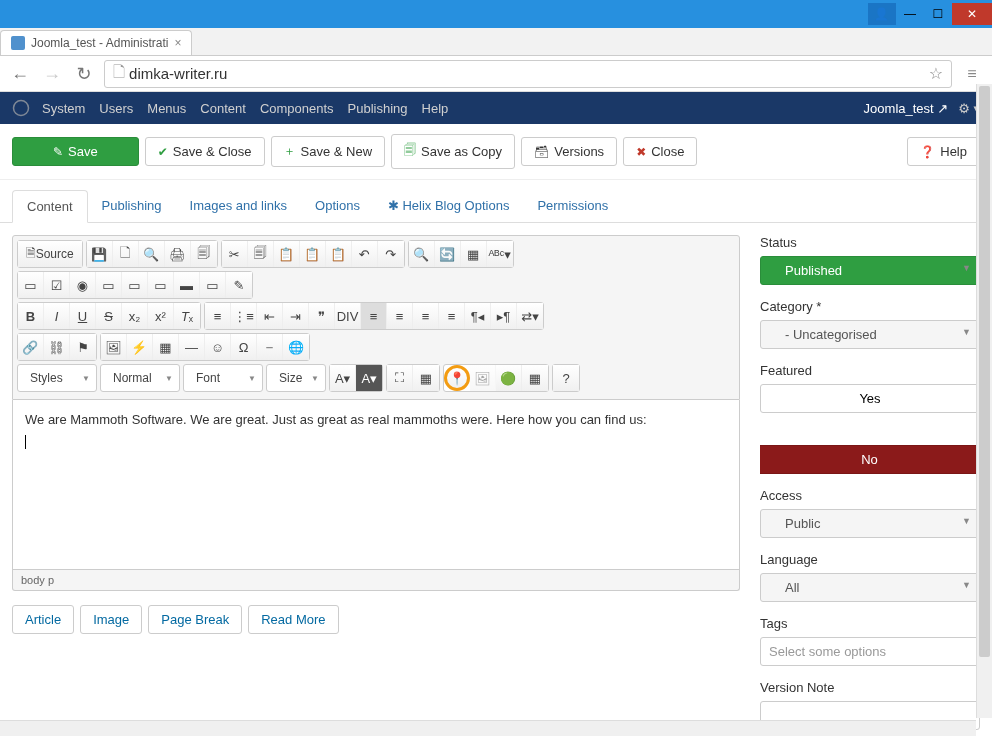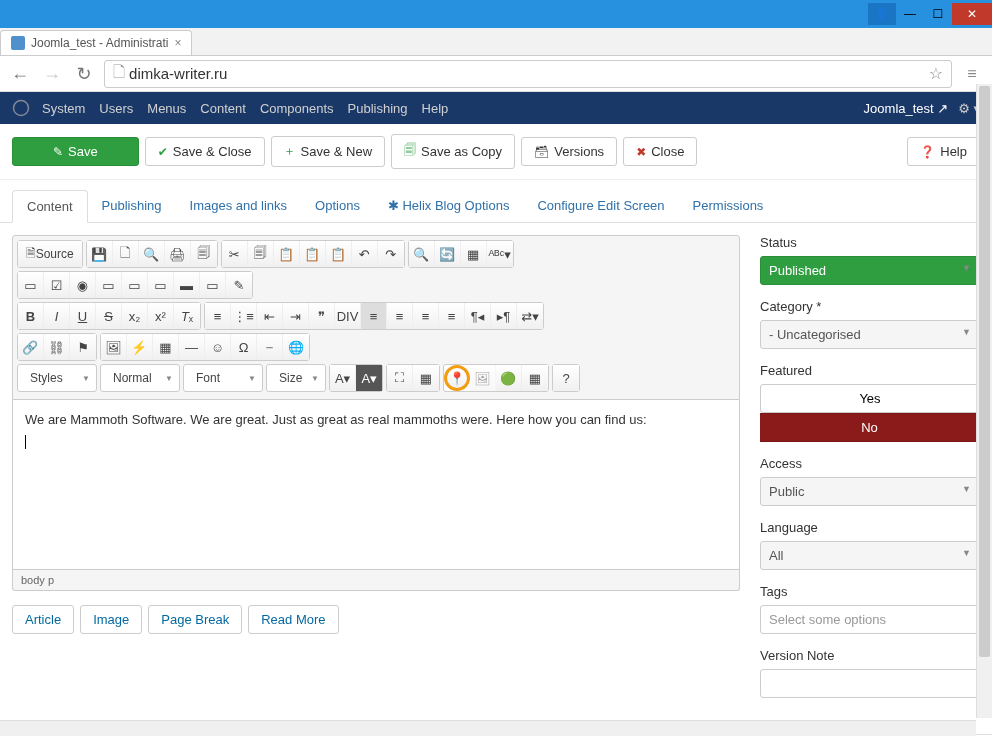--- a/index.html
+++ b/index.html
@@ -69,27 +69,27 @@
 .cursor { display: inline-block; width: 1px; height: 14px; background: #000; vertical-align: middle; }
 .ck-path { border: 1px solid #ccc; border-top: none; background: #f5f5f5; padding: 4px 8px; font-size: 11px; color: #666; border-radius: 0 0 3px 3px; }
 
 
 .bottom-btns { display: flex; gap: 6px; margin-top: 14px; }
 .bottom-btns .btn { color: #0369a1; }
 
 
 .field { margin-bottom: 14px; }
 .field-label { color: #333; font-size: 13px; margin-bottom: 6px; display: block; }
-.select-box { border: 1px solid #ccc; background: #f5f5f5; padding: 6px 8px; border-radius: 3px; color: #555; font-size: 13px; position: relative; cursor: pointer; }
+.select-box { border: 1px solid #ccc; background: #f5f5f5; padding: 6px 24px; border-radius: 3px; color: #555; font-size: 13px; position: relative; cursor: pointer; }
 .select-box::after { content: '▼'; position: absolute; right: 8px; font-size: 9px; color: #888; }
 .select-box.published { background: #2f9e41; color: #fff; border-color: #2a8d3a; }
 .radio-group { display: flex; flex-direction: column; }
 .radio-btn { flex: 1; text-align: center; padding: 6px; border: 1px solid #ccc; font-size: 13px; cursor: pointer; }
 .radio-btn:first-child { border-radius: 3px 0 0 3px; }
-.radio-btn:last-child { border-radius: 0 3px 3px 0; border-left: none; }
+.radio-btn:last-child { border-radius: 0 3px 3px 0; border-left: none; margin-top: 32px; }
 .radio-btn.selected { background: #8b1a1a; color: #fff; border-color: #7a1616; }
 .tag-input { border: 1px solid #ccc; padding: 6px 8px; color: #999; font-size: 13px; border-radius: 3px; }
 .text-input { border: 1px solid #ccc; padding: 6px; width: 100%; border-radius: 3px; }
 
 
 .footer { border-top: 1px solid #ddd; padding: 8px 12px; display: flex; align-items: center; gap: 10px; font-size: 12px; color: #555; margin-top: 10px; }
 .footer .badge { background: #999; color: #fff; border-radius: 8px; padding: 1px 7px; font-size: 11px; }
 .footer .spacer { flex: 1; }
 
 
@@ -175,21 +175,20 @@
       <span>Help</span>
     </button>
 </div>
 
 <div class="content-tabs">
   <div class="tab active">Content</div>
   <div class="tab">Publishing</div>
   <div class="tab">Images and links</div>
   <div class="tab">Options</div>
   <div class="tab"><span style="color:#3071a9">✱ </span><span>Helix Blog Options</span></div>
-  <div class="tab">Configure Edit Screen</div>
   <div class="tab">Permissions</div>
 </div>
 
 <div class="main-area">
   <div class="editor-col">
     <div class="ck-toolbar">
 
       <div class="ck-row">
         <div class="ck-group">
             <div class="ck-btn wide">

